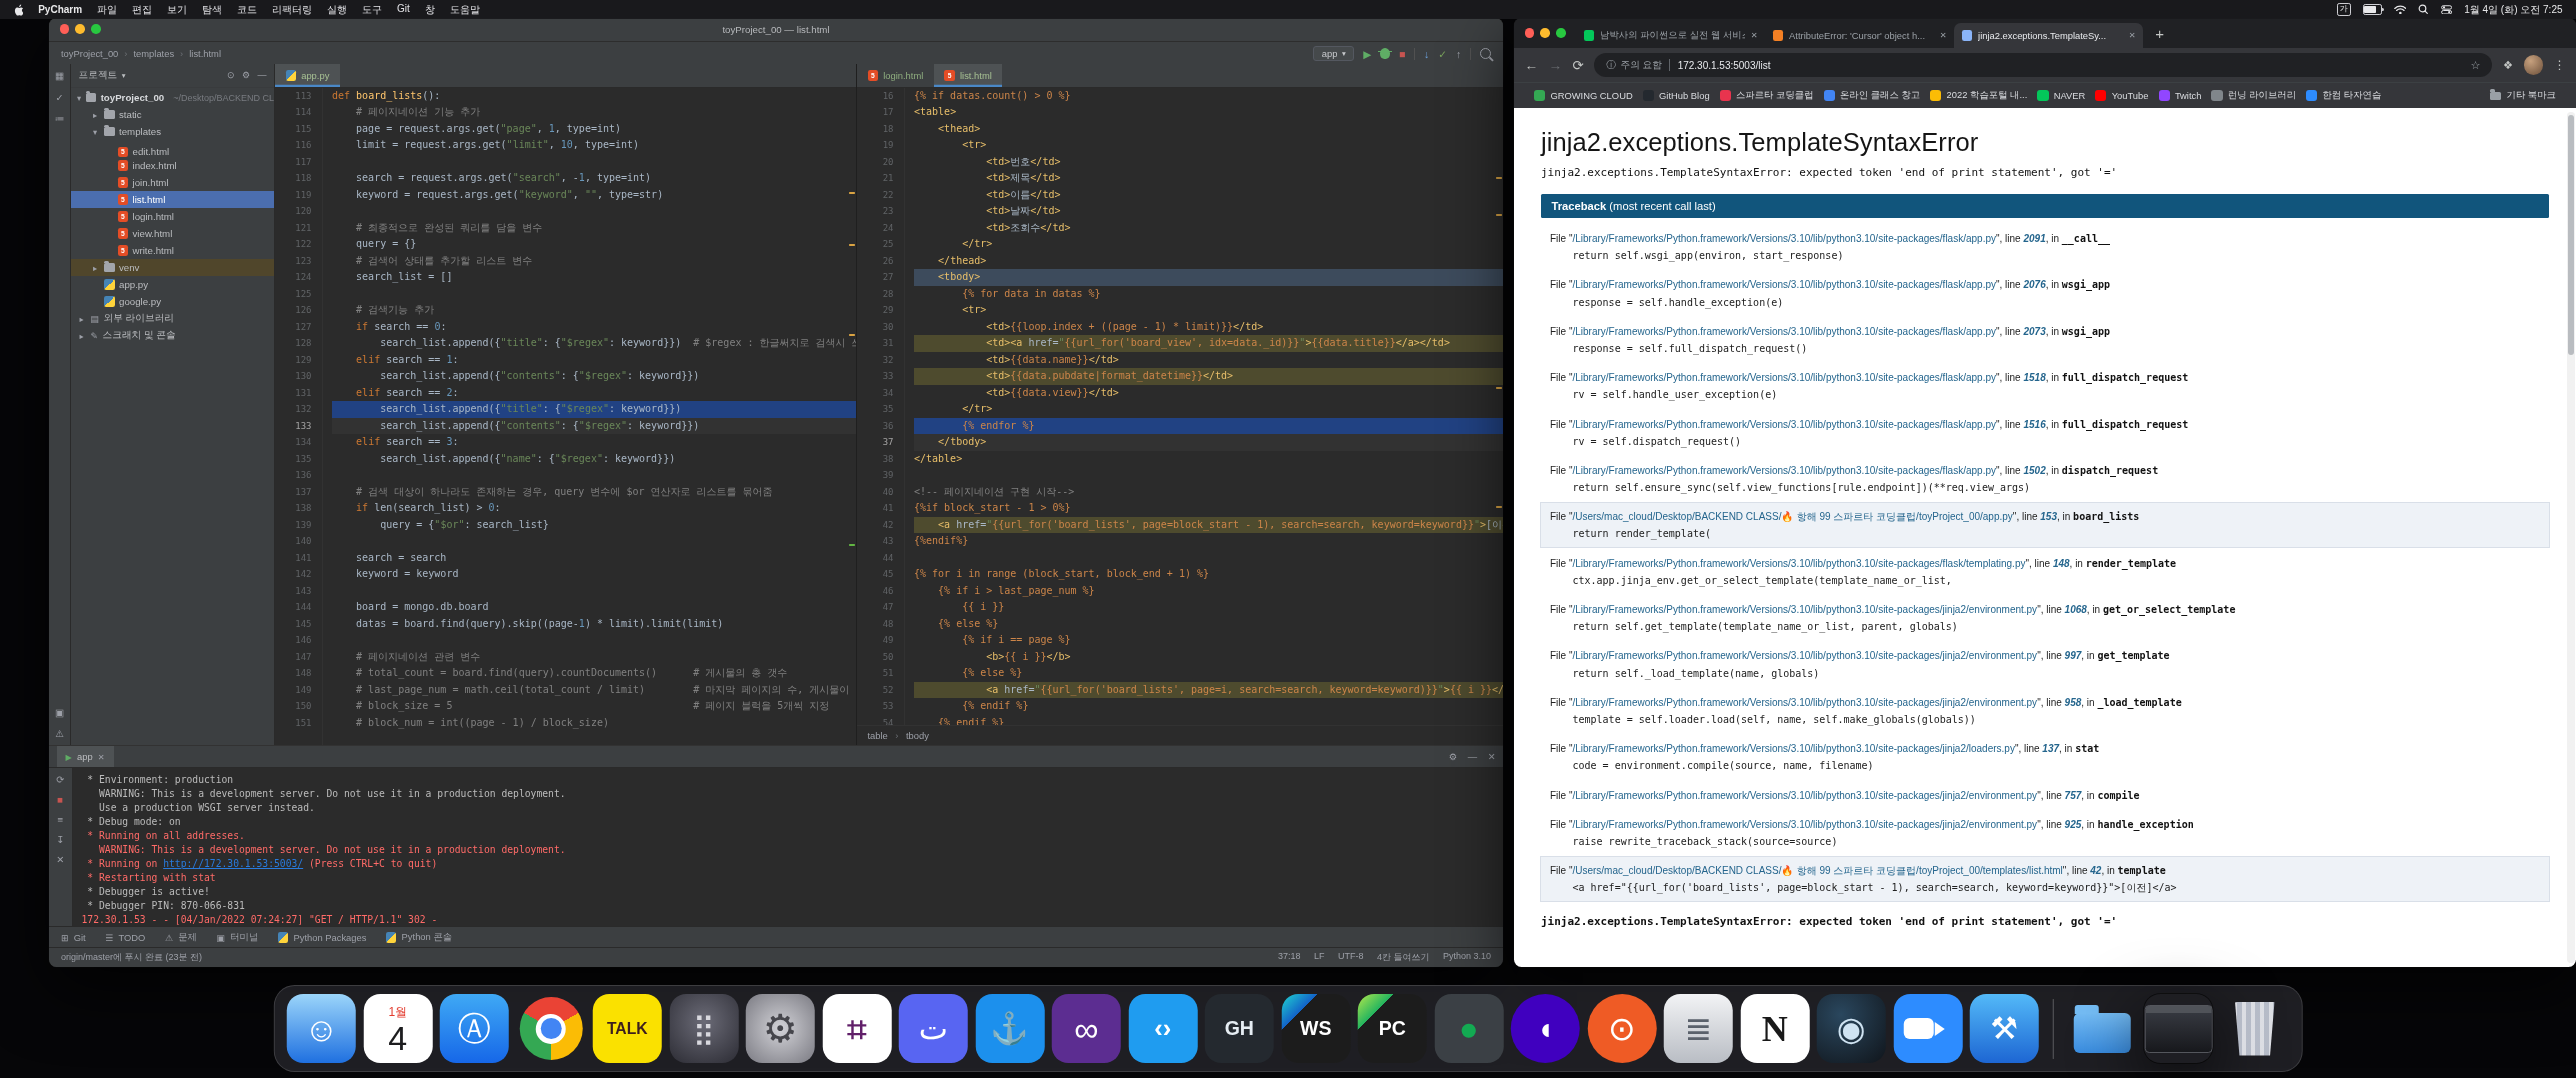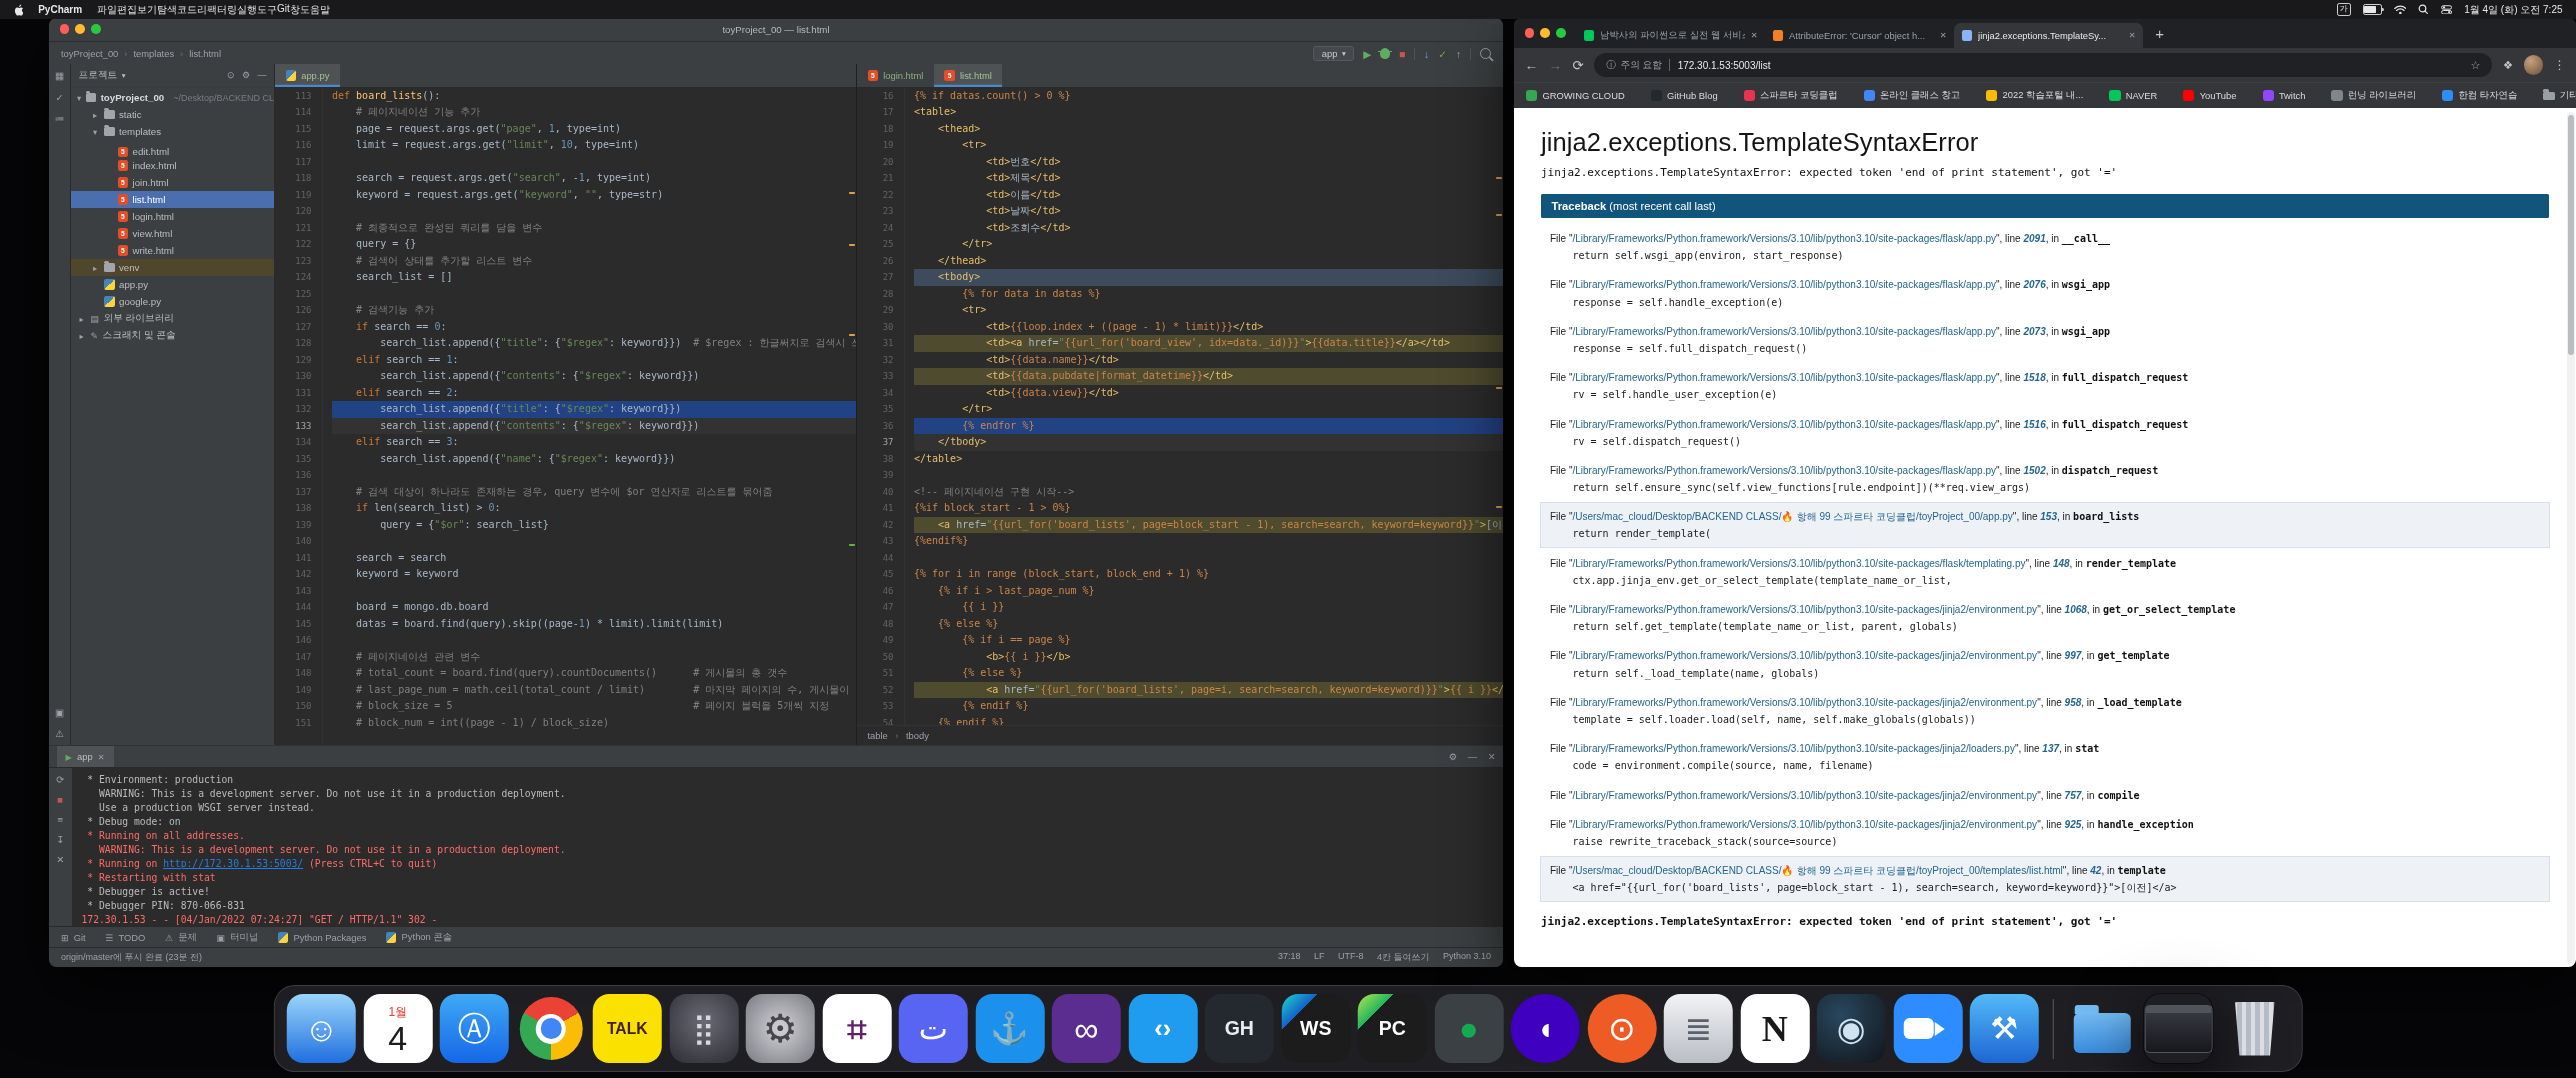--- a/index.html
+++ b/index.html
@@ -2,21 +2,21 @@
 <html style="font-size:12px"><head>
 <meta charset="utf-8">
 <style>
   html,body{margin:0;padding:0}
   body{width:2576px;height:1078px;position:relative;overflow:hidden;background:#060608;font-family:"Liberation Sans",sans-serif;-webkit-font-smoothing:antialiased}
 
   
   #menubar{position:absolute;left:0;top:0;width:2576px;height:19px;background:rgba(26,26,29,.97);display:flex;align-items:center;padding:0 13.5px;box-sizing:border-box;color:#e8e8ea;font-size:10px;z-index:50}
   .mb-left{display:flex;align-items:center;gap:15px}
   .mb-app{font-weight:700}
-  #mb-menus{display:flex;gap:0}
+  #mb-menus{display:flex;gap:15px}
   .mb-item{color:#e2e2e6;cursor:default}
   .mb-right{margin-left:auto;display:flex;align-items:center;gap:12px}
   .mb-lang{border:0.7px solid #cfcfd4;border-radius:2.2px;font-size:7.9px;padding:0 2.2px;line-height:10.5px}
   .battery{width:17px;height:8.2px;border:0.7px solid #cfcfd4;border-radius:2.2px;position:relative;display:inline-block}
   .battery i{position:absolute;left:0.7px;top:0.7px;bottom:0.7px;width:70%;background:#e8e8ea;border-radius:0.7px}
   .battery::after{content:"";position:absolute;right:-3px;top:2.2px;width:1.5px;height:3.7px;background:#cfcfd4;border-radius:0 1.5px 1.5px 0}
   .mb-clock{white-space:nowrap}
 
   
   .window{position:absolute;border-radius:7.5px;overflow:hidden;box-shadow:0 21px 67px rgba(0,0,0,.75),0 0 0 0.7px #0c0c0d}
@@ -119,21 +119,21 @@
   .cr-nav{color:#c4c7c5;font-size:13.5px}
   .cr-nav.dim{color:#6e7175}
   .omnibox{flex:1;height:24px;background:#202124;border-radius:12px;display:flex;align-items:center;gap:7.5px;padding:0 12px;min-width:0}
   .omni-warn{color:#9aa0a6;font-size:9.7px;display:flex;align-items:center;gap:4.5px;white-space:nowrap}
   .omni-div{width:0.7px;height:12px;background:#5f6368}
   .omni-url{color:#e8eaed;font-size:10px;white-space:nowrap}
   .omni-star{margin-left:auto;color:#9aa0a6;font-size:11.2px}
   .cr-ext{color:#c4c7c5;font-size:11.2px}
   .cr-avatar{width:19.5px;height:19.5px;border-radius:50%;background:radial-gradient(circle at 35% 30%,#c7a17e,#6b4f3a)}
   .cr-kebab{color:#c4c7c5;font-size:12px}
-  .cr-bookmarks{height:25.5px;background:#35363a;border-top:0.7px solid #3c4043;display:flex;align-items:center;gap:26px;padding:0 12px;font-size:9.4px;color:#dadce0;white-space:nowrap}
+  .cr-bookmarks{height:25.5px;background:#35363a;border-top:0.7px solid #3c4043;display:flex;align-items:center;gap:10px;padding:0 20px;font-size:9.4px;color:#dadce0;white-space:nowrap}
   .bm-item{display:flex;align-items:center;gap:5.2px}
   .bm-fav{width:11.2px;height:11.2px;border-radius:3px;flex:0 0 auto}
   .bm-other{margin-left:auto;display:flex;align-items:center;gap:5.2px;color:#dadce0}
   .bm-folder{width:11.2px;height:8.2px;background:#9aa0a6;border-radius:1.5px;position:relative}
   .bm-folder::before{content:"";position:absolute;top:-2.2px;left:0;width:5.2px;height:2.2px;background:#9aa0a6;border-radius:1.5px 1.5px 0 0}
 
   .cr-page{position:absolute;top:90px;left:0;right:0;bottom:0;background:#fff;overflow:hidden;color:#111}
   .wz{padding:16.5px 27px 0 27px}
   .wz h1{margin:3px 0 9px 0;font-size:25.5px;font-weight:400;color:#151515;letter-spacing:0.1px}
   .wz-msg{font-family:"DejaVu Sans Mono",monospace;font-size:11px;margin:0 0 15px 0}

